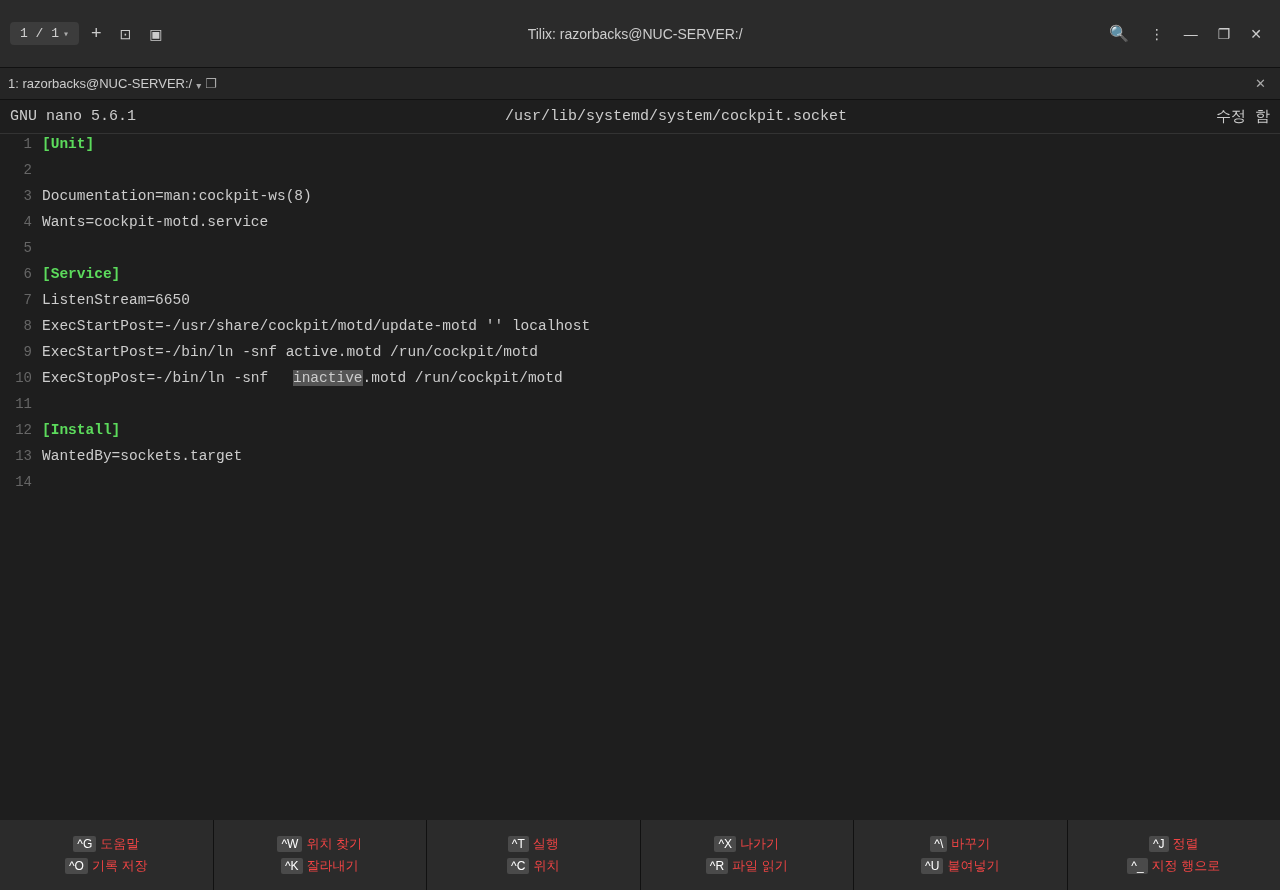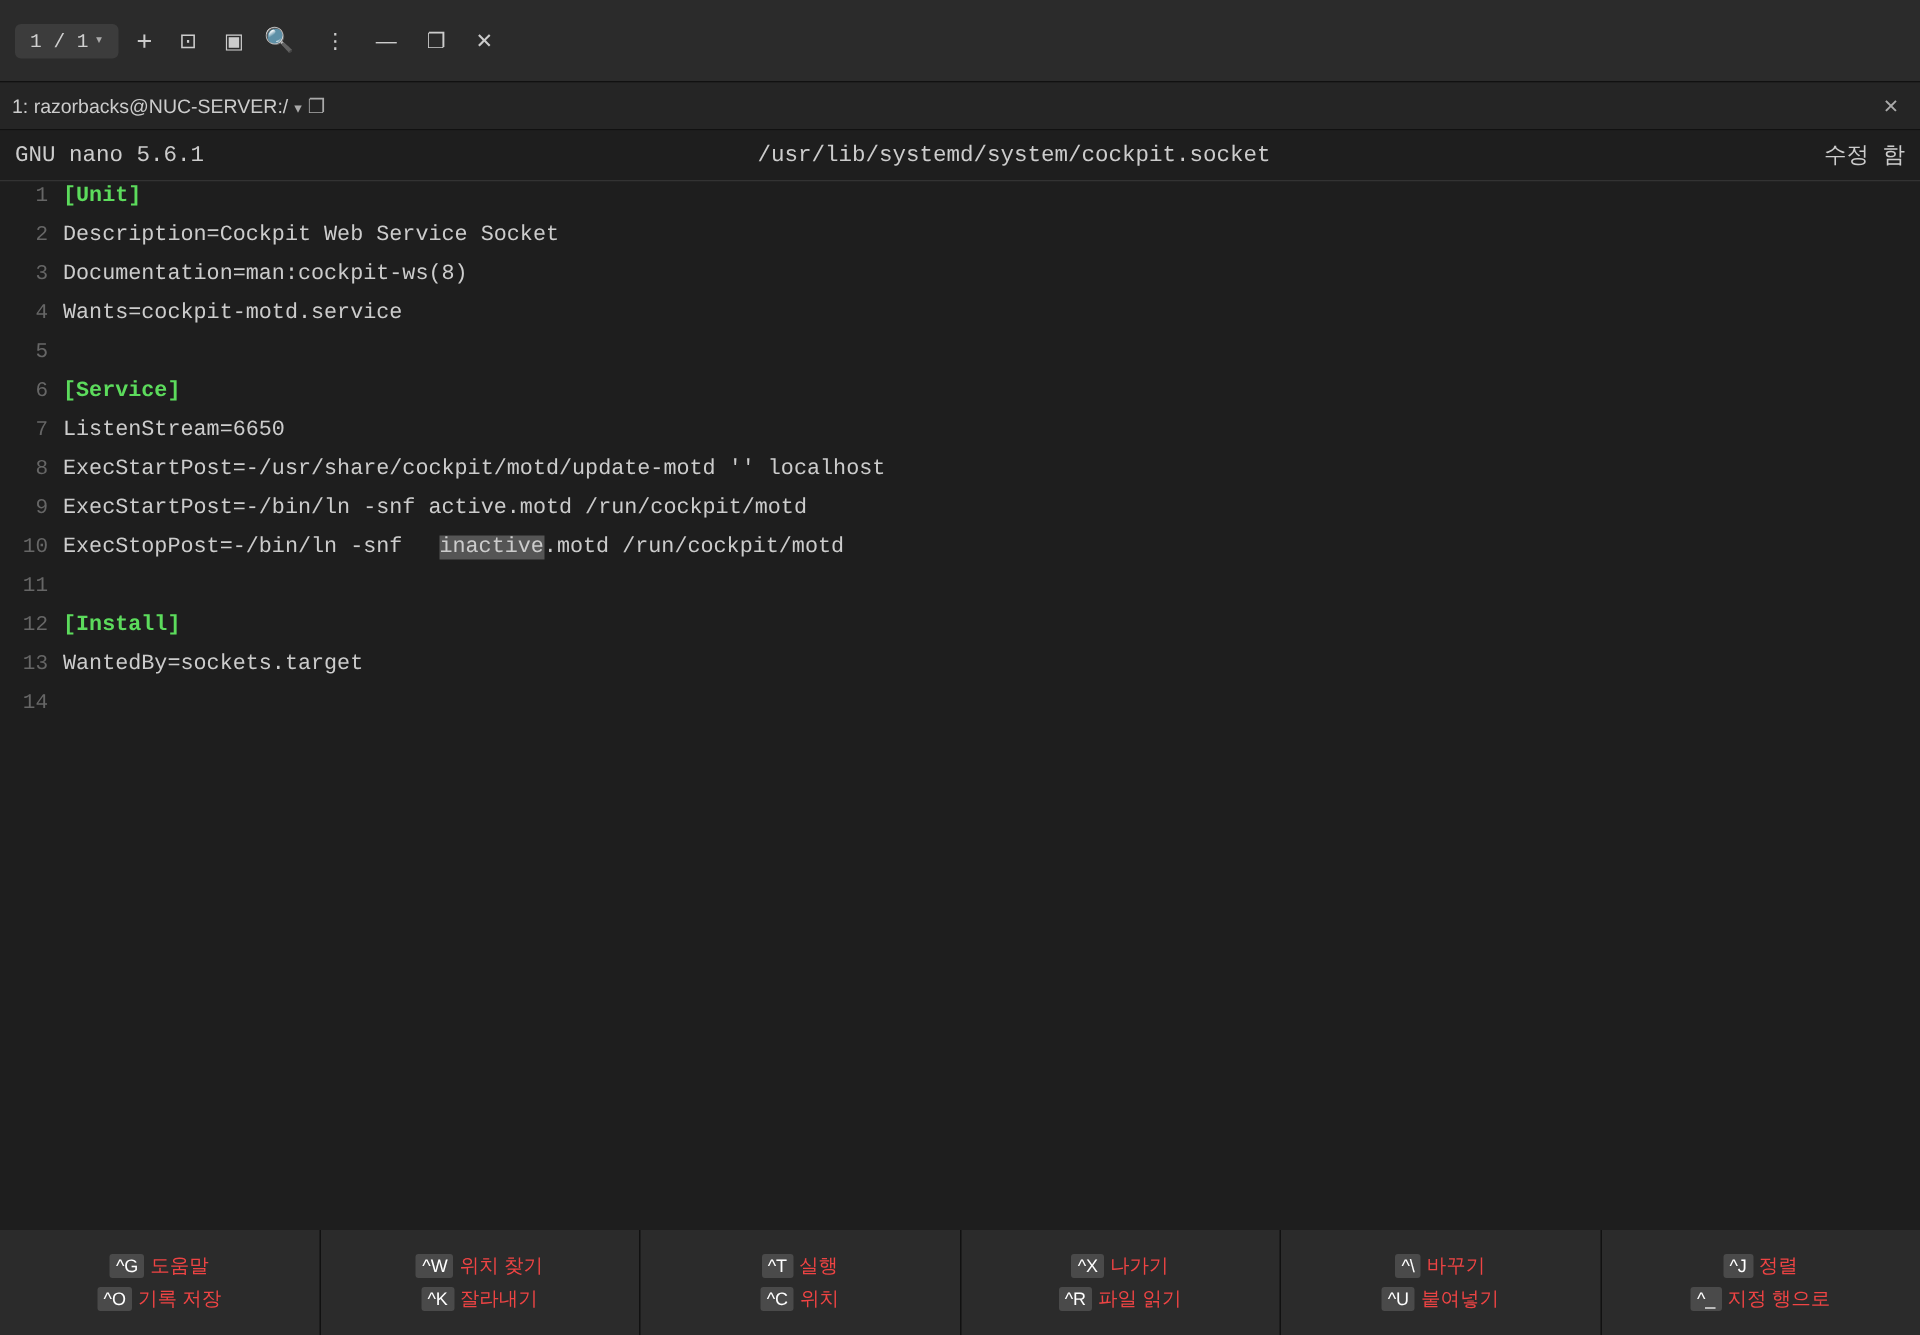--- a/index.html
+++ b/index.html
@@ -6,21 +6,21 @@
     body {
       width: 1280px;
       height: 890px;
       background: #1a1a1a;
       font-family: 'Courier New', Courier, monospace;
       overflow: hidden;
     }
 
     
     #titlebar {
-      height: 55px;
+      height: 68px;
       background: #2b2b2b;
       display: flex;
       align-items: center;
       padding: 0 10px;
       border-bottom: 1px solid #111;
     }
     #tab-area {
       display: flex;
       align-items: center;
       gap: 6px;
@@ -223,20 +223,21 @@
 <div id="titlebar">
   <div id="tab-area">
     <div id="tab-label">
       <span>1 / 1</span>
       <span class="chevron">▾</span>
     </div>
     <button id="add-tab-btn">+</button>
     <button id="split-h-btn">⊡</button>
     <button id="split-v-btn">▣</button>
   </div>
+  <div id="window-title">Tilix: razorbacks@NUC-SERVER:/</div>
   <div id="window-controls">
     <button class="wc-btn" id="search-btn">🔍</button>
     <button class="wc-btn">⋮</button>
     <button class="wc-btn">—</button>
     <button class="wc-btn">❐</button>
     <button class="wc-btn">✕</button>
   </div>
 </div>
 
 <div id="session-bar">
@@ -257,21 +258,20 @@
   </div>
 
   <div id="editor-content">
 
   <div class="line">
         <span class="line-num">1</span>
         <span class="line-content"><span class="keyword">[Unit]</span></span>
       </div>
       <div class="line">
         <span class="line-num">2</span>
-        <span class="line-content">Description=Cockpit Web Service Socket</span>
       </div>
       <div class="line">
         <span class="line-num">3</span>
         <span class="line-content">Documentation=man:cockpit-ws(8)</span>
       </div>
       <div class="line">
         <span class="line-num">4</span>
         <span class="line-content">Wants=cockpit-motd.service</span>
       </div>
       <div class="line">

